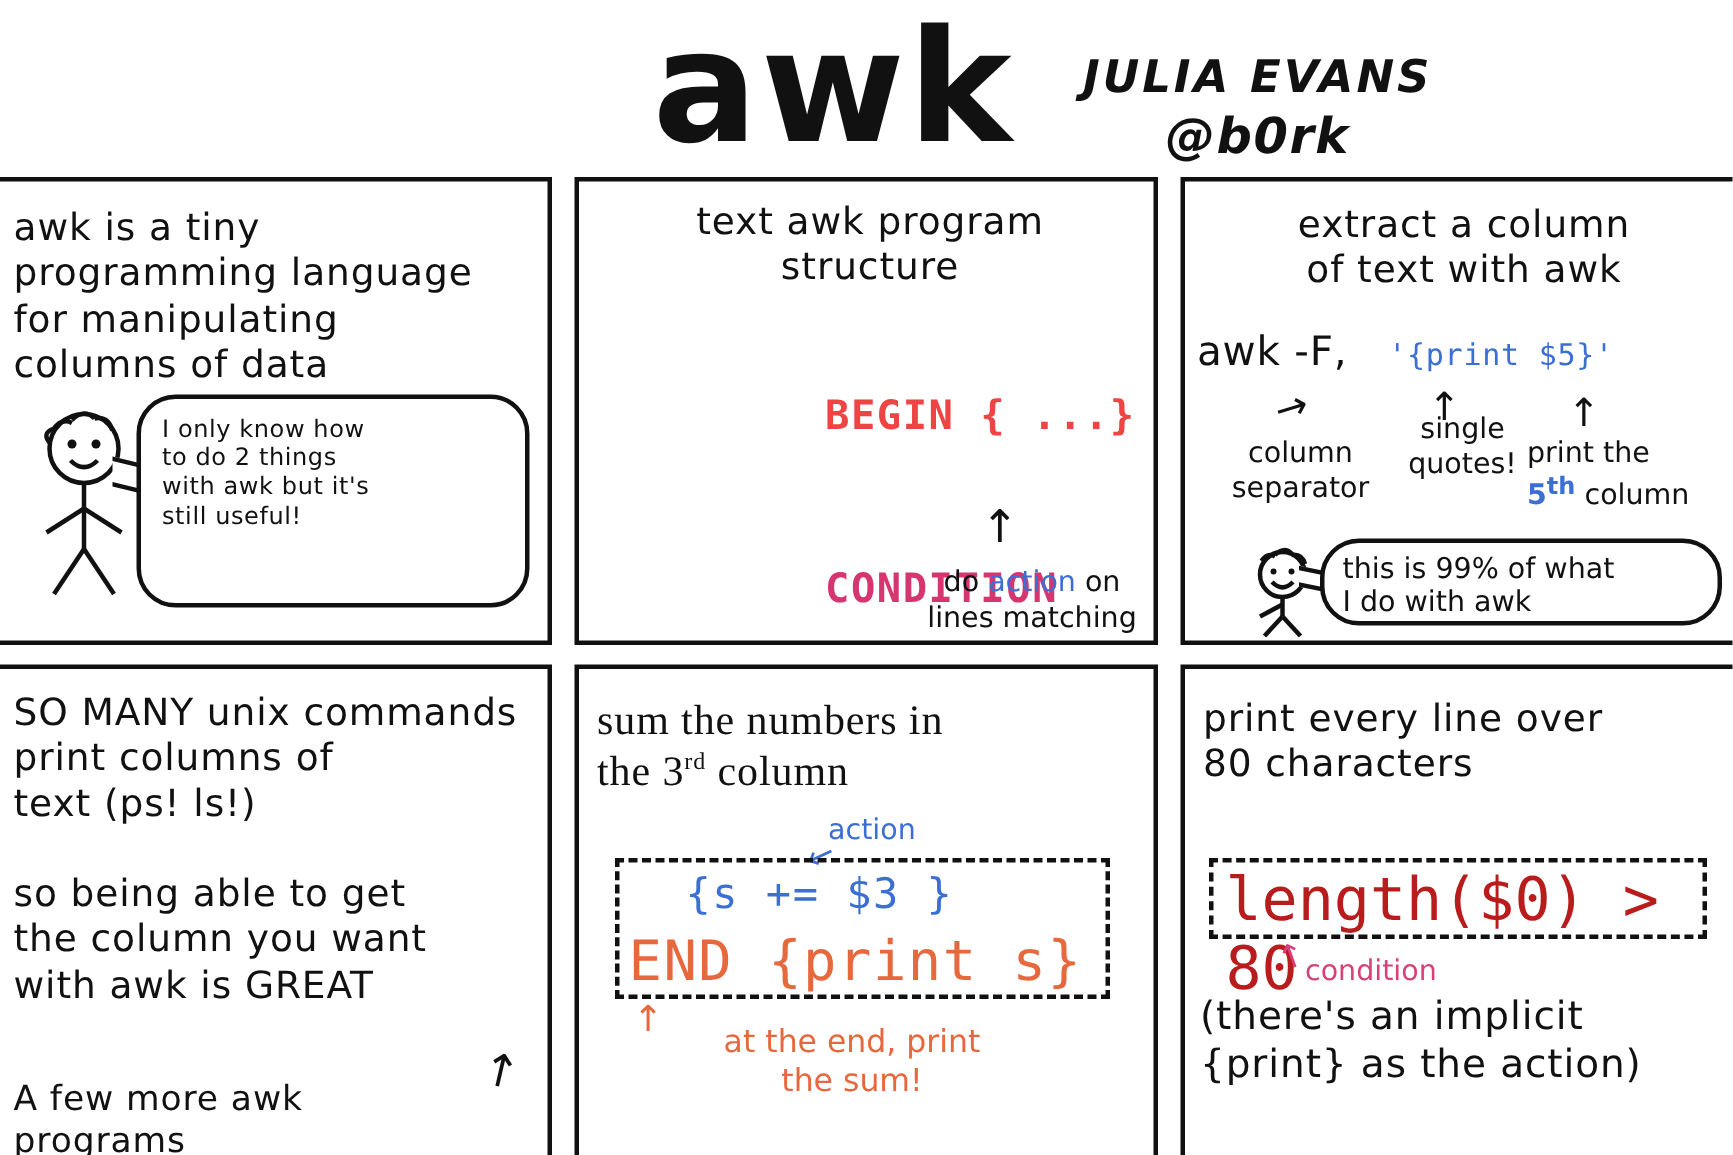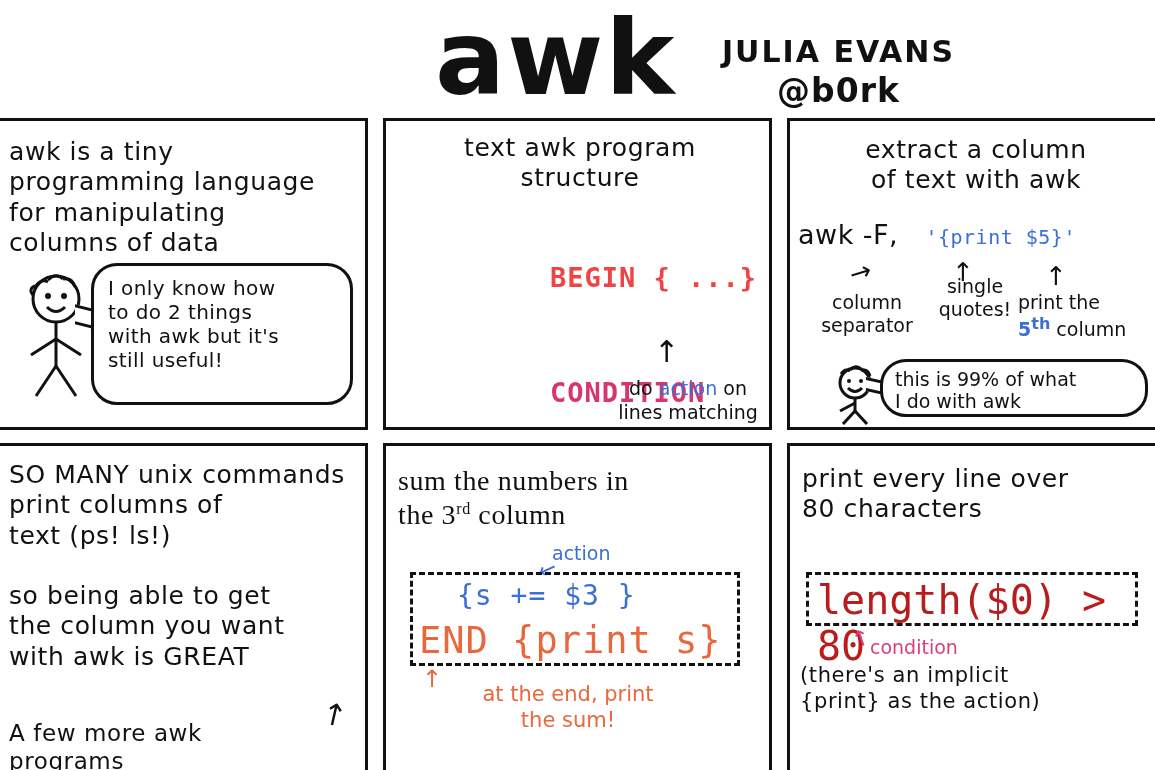--- a/index.html
+++ b/index.html
@@ -14,21 +14,21 @@
   
   .header { position: absolute; left: 0; top: 0; width: 997px; height: 118px; }
   .title {
     position: absolute; left: 435px; top: 6px;
     font-family: "DejaVu Sans", sans-serif;
     font-size: 104px; font-weight: 700; letter-spacing: 2px;
     color: #000; line-height: 1;
   }
   .byline {
     position: absolute; right: 42px; top: 34px;
-    text-align: center; color: #000;
+    text-align: center; color: #000; font-style: italic;
   }
   .byline .author {
     font-size: 30px; font-weight: 600; letter-spacing: 2px;
     font-variant: small-caps; text-transform: uppercase;
   }
   .byline .handle {
     font-size: 33px; font-weight: 600; letter-spacing: 1px; margin-top: 2px;
   }
 
   
@@ -51,21 +51,21 @@
   .code { font-family: "DejaVu Sans Mono", monospace; }
 
   
   .p1-lead { position: absolute; left: 10px; top: 16px; width: 356px; }
   .stick { position: absolute; left: 18px; top: 148px; width: 78px; height: 130px; }
   .bubble1 {
     position: absolute; left: 92px; top: 142px; width: 262px; height: 142px;
     border: 3px solid #111; border-radius: 26px; background: #fff;
   }
   .bubble1 .b-txt { position: absolute; left: 14px; top: 10px; width: 240px;
-    font-size: 20px; line-height: 1.2; letter-spacing: 0.4px; white-space: pre-line; }
+    font-size: 16px; line-height: 1.2; letter-spacing: 0.4px; white-space: pre-line; }
   .tail1 {
     position: absolute; left: 76px; top: 186px; width: 22px; height: 20px;
     background: #fff; border-top: 3px solid #111; border-bottom: 3px solid #111;
     transform: skewY(14deg);
   }
 
   
   .p2-head { position: absolute; left: 18px; top: 12px; width: 352px; }
   .prog { position: absolute; left: 26px; top: 100px; width: 350px;
     font-size: 27px; line-height: 1.42; letter-spacing: 1px; }
@@ -135,21 +135,21 @@
   .box6 {
     position: absolute; left: 16px; top: 126px; width: 332px; height: 54px;
     border: 3px dashed #111;
   }
   .box6 .l1 { position: absolute; left: 8px; top: 2px; font-size: 40px; color: #b91c1c;
     font-family: "DejaVu Sans Mono", monospace; letter-spacing: 0px; }
   .ar6 { position: absolute; left: 62px; top: 180px; font-size: 22px; color: #d6417a;
     transform: rotate(-20deg); }
   .note6 { position: absolute; left: 80px; top: 190px; font-size: 19px; color: #d6417a; }
   .p6-tail { position: absolute; left: 10px; top: 216px; width: 352px;
-    font-size: 21px; line-height: 1.24; white-space: pre-line; }
+    font-size: 26px; line-height: 1.24; white-space: pre-line; }
 </style>
 </head>
 <body>
 
 <div class="page">
 
   <div class="header">
     <div class="title hand">awk</div>
     <div class="byline">
       <div class="author hand">Julia Evans</div>

